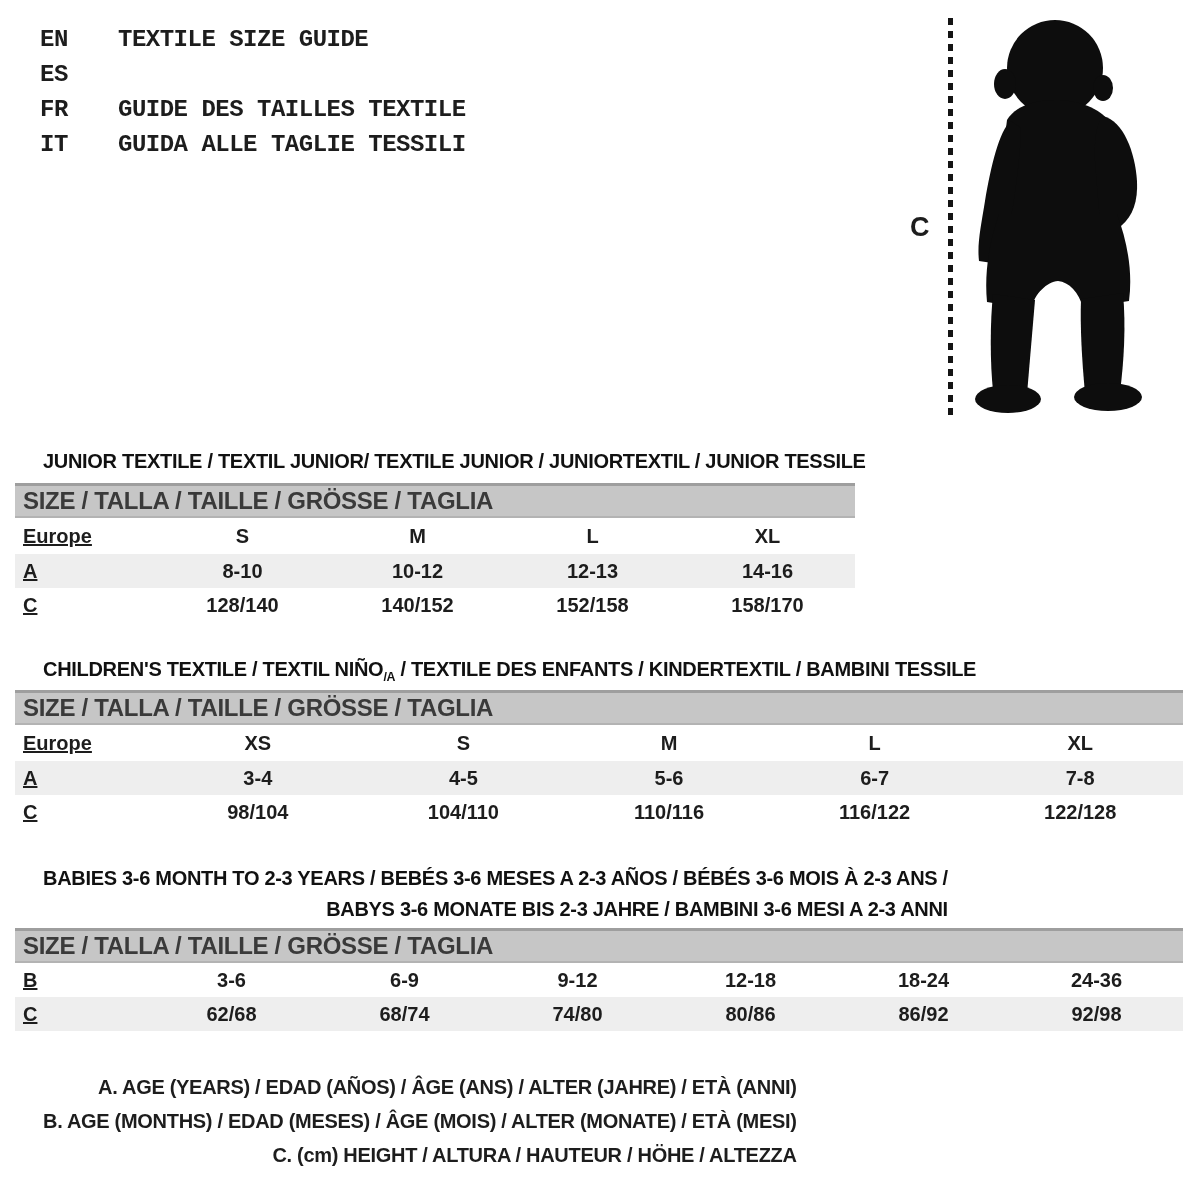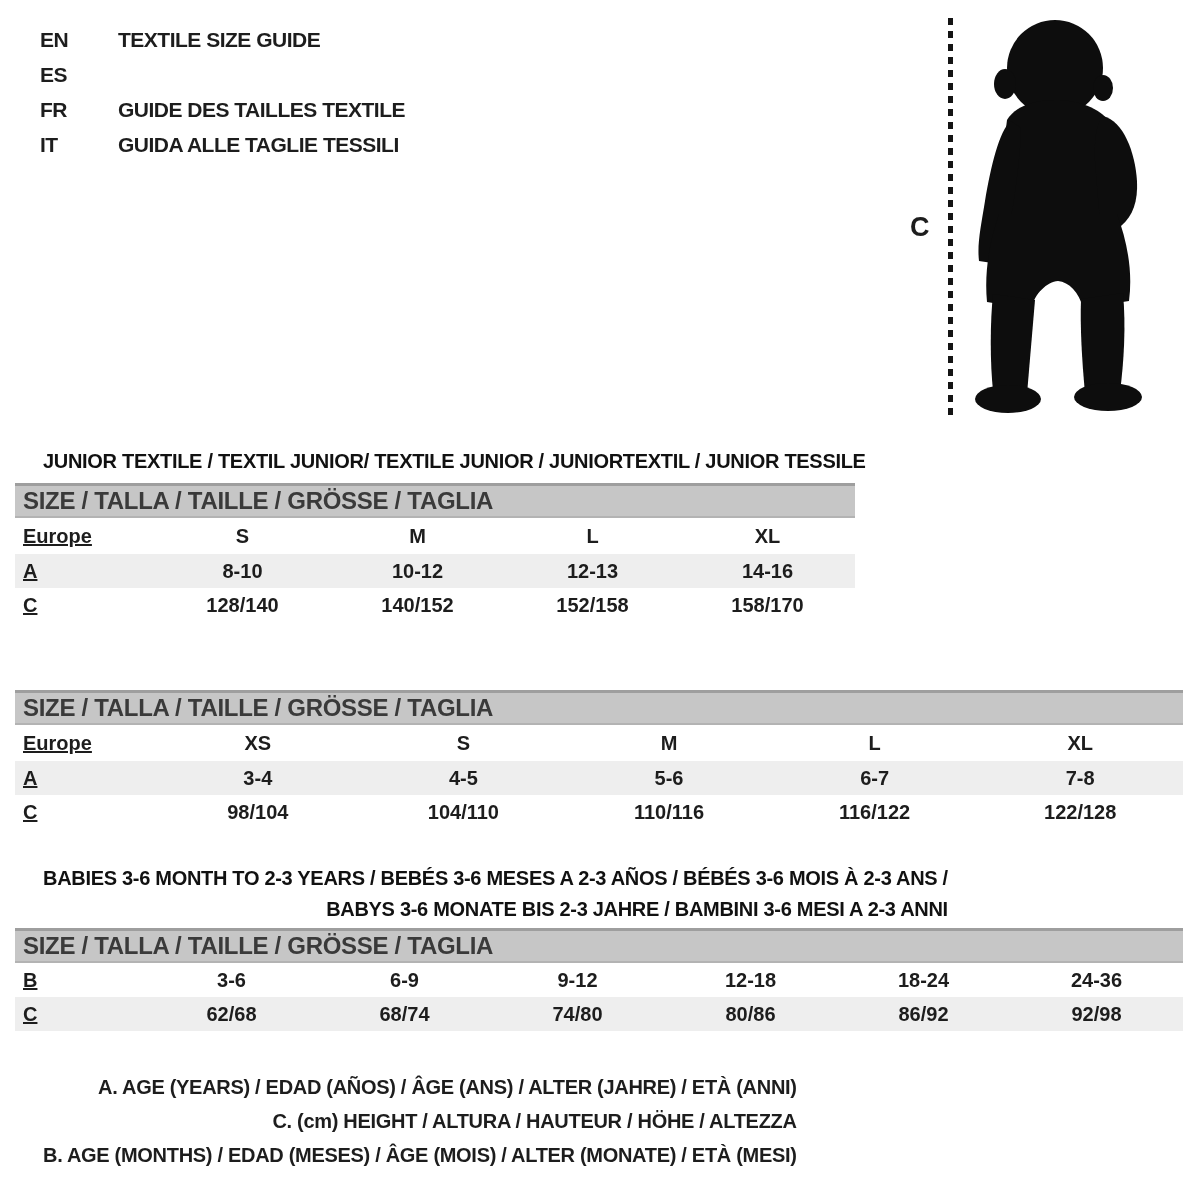--- a/index.html
+++ b/index.html
@@ -5,21 +5,21 @@
   :root{
     --header_bar:#c6c6c6; --bar_edge:#9e9e9e; --bar_edge2:#b3b3b3;
     --shaded_row:#eeeeee; --text:#1d1d1d; --bar_text:#3a3a3a; --silhouette:#0d0d0d;
   }
   html,body{margin:0;padding:0;background:#fff;}
   body{width:1200px;height:1200px;font-family:"Liberation Sans",sans-serif;font-weight:bold;color:var(--text);}
   .page{position:absolute;top:0;left:0;width:1200px;height:1200px;background:#fff;overflow:hidden;}
 
   
   .langs{position:absolute;left:40px;top:22px;}
-  .lang-row{display:flex;font-size:21px;line-height:35px;letter-spacing:-0.5px;}
+  .lang-row{display:flex;font-size:24px;line-height:35px;letter-spacing:-0.5px;font-family:Liberation Mono, monospace;}
   .lang-code{width:78px;}
   .lang-label{white-space:nowrap;}
 
   
   .figure-c{position:absolute;left:910px;top:212px;font-size:27px;}
   .dash-line{position:absolute;left:948px;top:18px;width:5px;height:400px;
     background:repeating-linear-gradient(to bottom,#141414 0 7px,transparent 7px 13px);}
   .silhouette{position:absolute;left:963px;top:16px;}
 
   
@@ -117,20 +117,23 @@
     <tr class="data-row">
       <td>C</td>
       <td>128/140</td>
       <td>140/152</td>
       <td>152/158</td>
       <td>158/170</td>
     </tr>
   </tbody>
     </table>
 
+  <div id="children-title" class="section-title">
+    <span>CHILDREN'S TEXTILE / TEXTIL NIÑO</span><span class="sub-a">/A</span><span> / TEXTILE DES ENFANTS / KINDERTEXTIL / BAMBINI TESSILE</span>
+  </div>
   <table id="children-table" class="size-table">
     <colgroup>
         <col style="width:140px">
         <col>
         <col>
         <col>
         <col>
         <col>
       </colgroup>
     <tbody>
@@ -198,17 +201,17 @@
       <td>74/80</td>
       <td>80/86</td>
       <td>86/92</td>
       <td>92/98</td>
     </tr>
   </tbody>
     </table>
 
   <div class="notes">
     <div class="note-line">A. AGE (YEARS) / EDAD (AÑOS) / ÂGE (ANS) / ALTER (JAHRE) / ETÀ (ANNI)</div>
+    <div class="note-line">B. AGE (MONTHS) / EDAD (MESES) / ÂGE (MOIS) / ALTER (MONATE) / ETÀ (MESI)</div>
     <div class="note-line">C. (cm) HEIGHT / ALTURA / HAUTEUR / HÖHE / ALTEZZA</div>
-    <div class="note-line">B. AGE (MONTHS) / EDAD (MESES) / ÂGE (MOIS) / ALTER (MONATE) / ETÀ (MESI)</div>
   </div>
 
 </div>
 
 </body></html>

